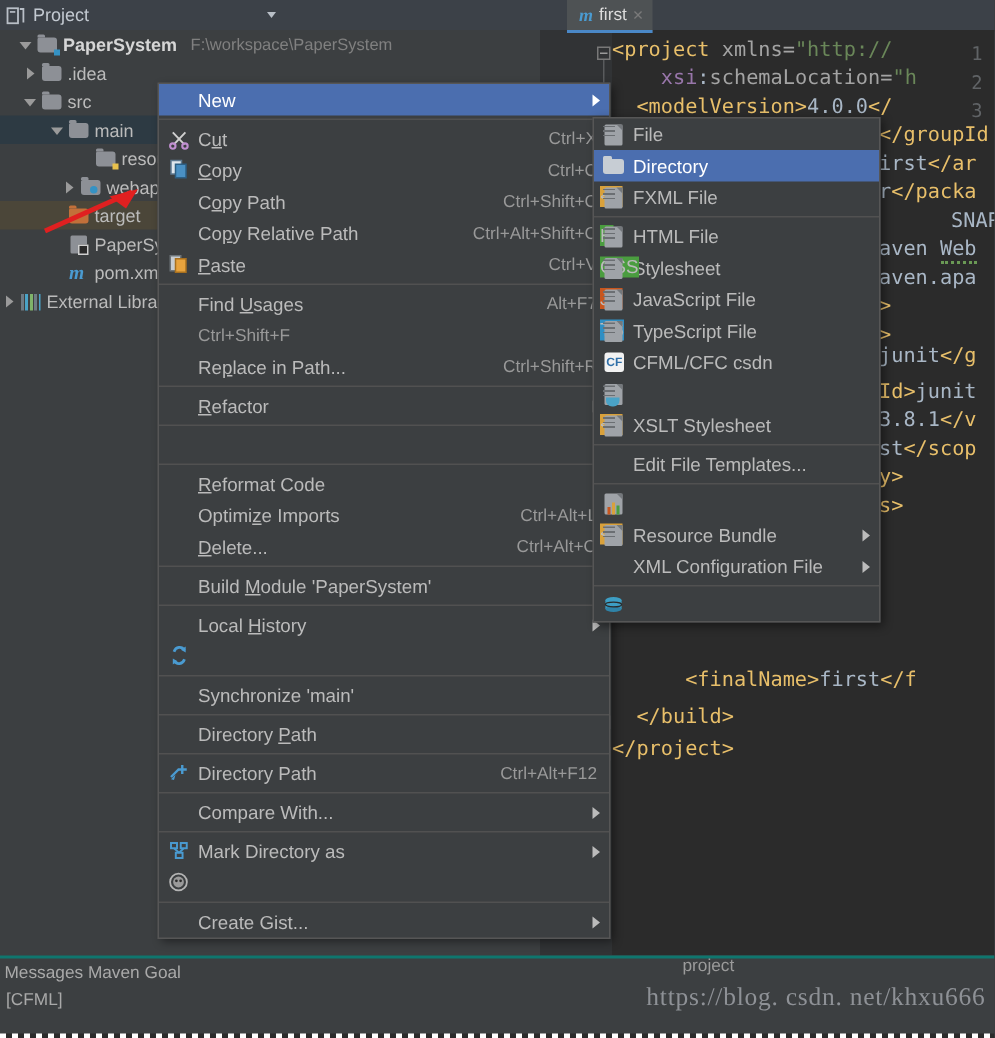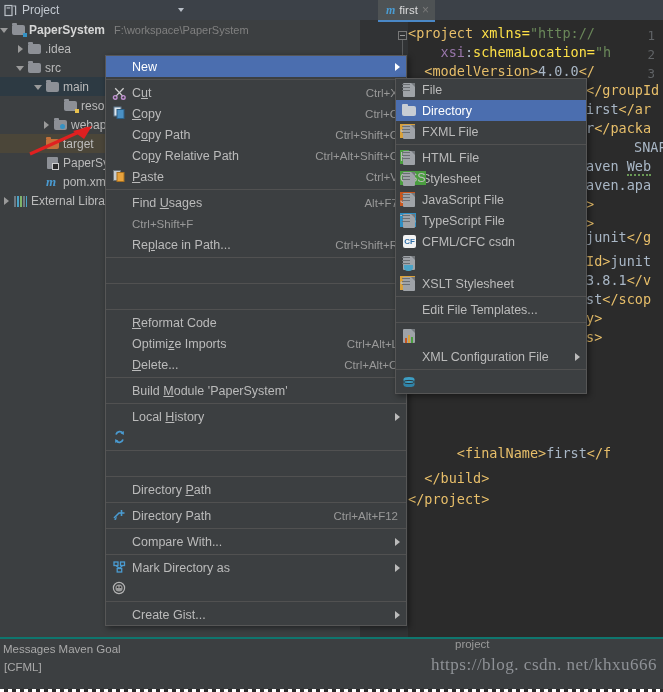--- a/index.html
+++ b/index.html
@@ -61,21 +61,21 @@
   .editor{position:absolute;left:360px;top:20px;width:303px;height:617px;background:#2b2b2b;overflow:hidden;}
   .tabbar{position:absolute;left:360px;top:0px;width:303px;height:20px;background:#3c4148;}
   .tab{position:absolute;left:18px;top:0;height:20px;display:flex;align-items:center;background:#4e5254;padding:0 6px 0 4px;gap:4px;border-bottom:2px solid #4a88c7;}
   .tab .mi{color:#4a9bd1;font-style:italic;font-weight:bold;font-family:"Liberation Serif",serif;font-size:12px;}
   .tab .tl{color:#dcdcdc;font-size:11.5px;}
   .tab .tx{color:#7a7a7a;font-size:12px;}
   .gutter{position:absolute;left:0;top:0;width:48px;height:100%;background:#313335;}
   .lno{position:absolute;right:8px;color:#606366;font-family:"DejaVu Sans Mono",monospace;font-size:12.5px;}
   .codeline{position:absolute;left:48px;white-space:pre;font-family:"DejaVu Sans Mono",monospace;font-size:13.5px;letter-spacing:0px;}
   .tg{color:#e8bf6a;}
-  .at{color:#fde047;}
+  .at{color:#a3a3a3;}
   .st{color:#6a8759;}
   .pl{color:#a9b7c6;}
   .ns{color:#9876aa;}
   .fold{position:absolute;left:38px;width:9px;height:9px;border:1px solid #787878;box-sizing:border-box;background:#313335;}
   .fold:after{content:"";position:absolute;left:1px;top:3px;width:5px;height:1px;background:#9a9a9a;}
   .foldline{position:absolute;left:42px;width:1px;background:#595b5d;}
   .wavy{border-bottom:2px dotted #6a9955;}
 
   
   .menu{
@@ -165,21 +165,21 @@
         <svg width="13" height="13" viewBox="0 0 13 13">
           <path d="M2 2v9" stroke="#b9bfc7" stroke-width="1.4"></path>
           <path d="M5 6.5h6M8 3.8l-3 2.7 3 2.7" fill="none" stroke="#b9bfc7" stroke-width="1.4"></path>
         </svg>
       </span>
     </div>
   </div>
 
   <div class="tree">
 
-    <div class="row" style="padding-left:0;align-items:center;">
+    <div class="row" style="padding-left:13px;align-items:center;">
       <span class="arrow d"></span>
       <span class="ic">
           <i class="folder"></i>
           <i class="badge"></i>
         </span>
       <span class="lbl bold">PaperSystem</span>
       <span class="path">F:\workspace\PaperSystem</span>
     </div>
 
     <div class="row" style="padding-left:16px;">
@@ -375,20 +375,21 @@
     <div class="mi">
       <span class="micon"></span>
       <span class="mtext">Re<u class="un">p</u>lace in Path...</span>
       <span class="mkey">Ctrl+Shift+R</span>
     </div>
 
     <div class="sep"></div>
 
     <div class="mi">
       <span class="micon"></span>
+      <span class="mtext"><u class="un">R</u>efactor</span>
       <span class="sub"></span>
     </div>
     <div class="sep"></div>
 
     <div class="mi">
       <span class="micon"></span>
       <span class="mtext"></span>
       <span class="mkey"></span>
     </div>
     <div class="sep"></div>
@@ -432,20 +433,21 @@
           <path d="M11.8 1 L11.8 5 L8.6 3.2 Z" fill="#4a9bd1"></path>
           <path d="M3.2 13 L3.2 9 L6.4 10.8 Z" fill="#4a9bd1"></path>
         </svg>
       </span>
       <span class="mtext"></span>
     </div>
     <div class="sep"></div>
 
     <div class="mi">
       <span class="micon"></span>
+      <span class="mtext">Synchronize 'main'</span>
     </div>
     <div class="sep"></div>
 
     <div class="mi">
       <span class="micon"></span>
       <span class="mtext">Directory <u class="un">P</u>ath</span>
       <span class="mkey"></span>
     </div>
     <div class="sep"></div>
 
@@ -577,20 +579,25 @@
     <div class="mi">
       <span class="micon">
         <i class="fi"></i>
         <span style="position:absolute;left:5px;bottom:1px;width:2px;height:5px;background:#c8561e;"></span>
         <span style="position:absolute;left:8px;bottom:1px;width:2px;height:8px;background:#d9a13b;"></span>
         <span style="position:absolute;left:11px;bottom:1px;width:2px;height:6px;background:#4a9d3f;"></span>
       </span>
       <span class="mtext"></span>
     </div>
 
+    <div class="mi">
+      <span class="micon"><i class="fi"></i><i class="lines"></i><span class="tagbox" style="background:#d9a13b;">&lt;&gt;</span></span>
+      <span class="mtext">Resource Bundle</span>
+      <span class="sub"></span>
+    </div>
 
     <div class="mi">
       <span class="micon"></span>
       <span class="mtext">XML Configuration File</span>
       <span class="sub"></span>
     </div>
     <div class="sep"></div>
 
     <div class="mi">
       <span class="micon">

